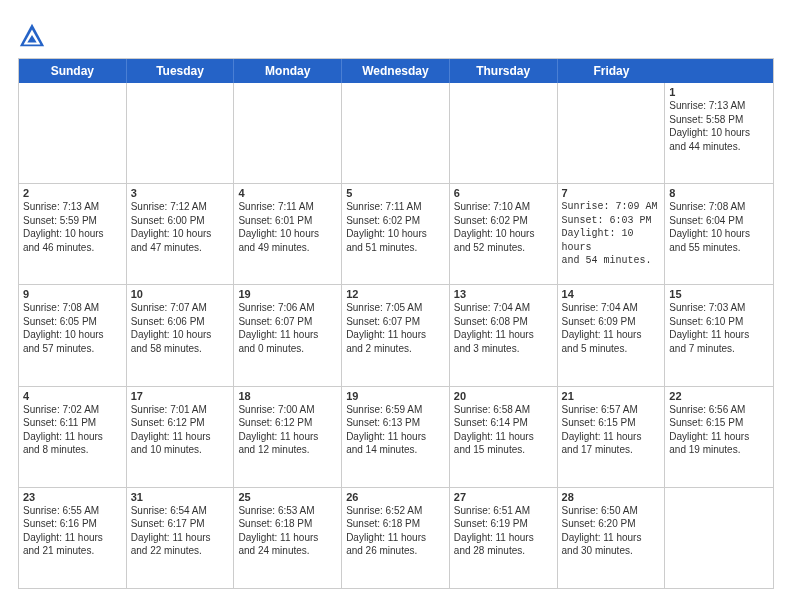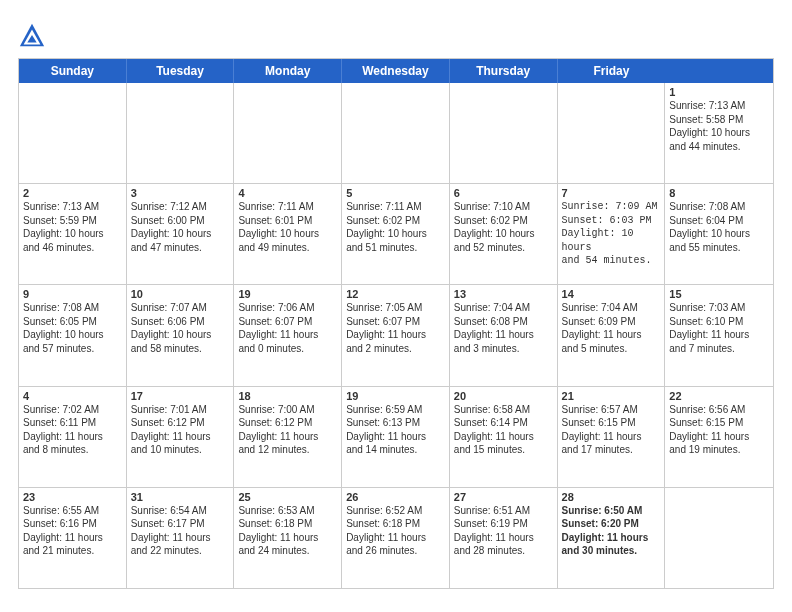--- a/index.html
+++ b/index.html
@@ -349,21 +349,21 @@
           </div>
           <div class="cal-cell">
             <span class="day-num">27</span>
             <div class="cell-info" style="white-space: pre-line;">Sunrise: 6:51 AM
 Sunset: 6:19 PM
 Daylight: 11 hours
 and 28 minutes.</div>
           </div>
           <div class="cal-cell">
             <span class="day-num">28</span>
-            <div class="cell-info" style="white-space: pre-line; font-weight: bold;">Sunrise: 6:50 AM
+            <div class="cell-info" style="white-space: pre-line;">Sunrise: 6:50 AM
 Sunset: 6:20 PM
 Daylight: 11 hours
 and 30 minutes.</div>
           </div>
           <div class="cal-cell empty"></div>
         </div>
       </div>
   </div>
 </div>
 

